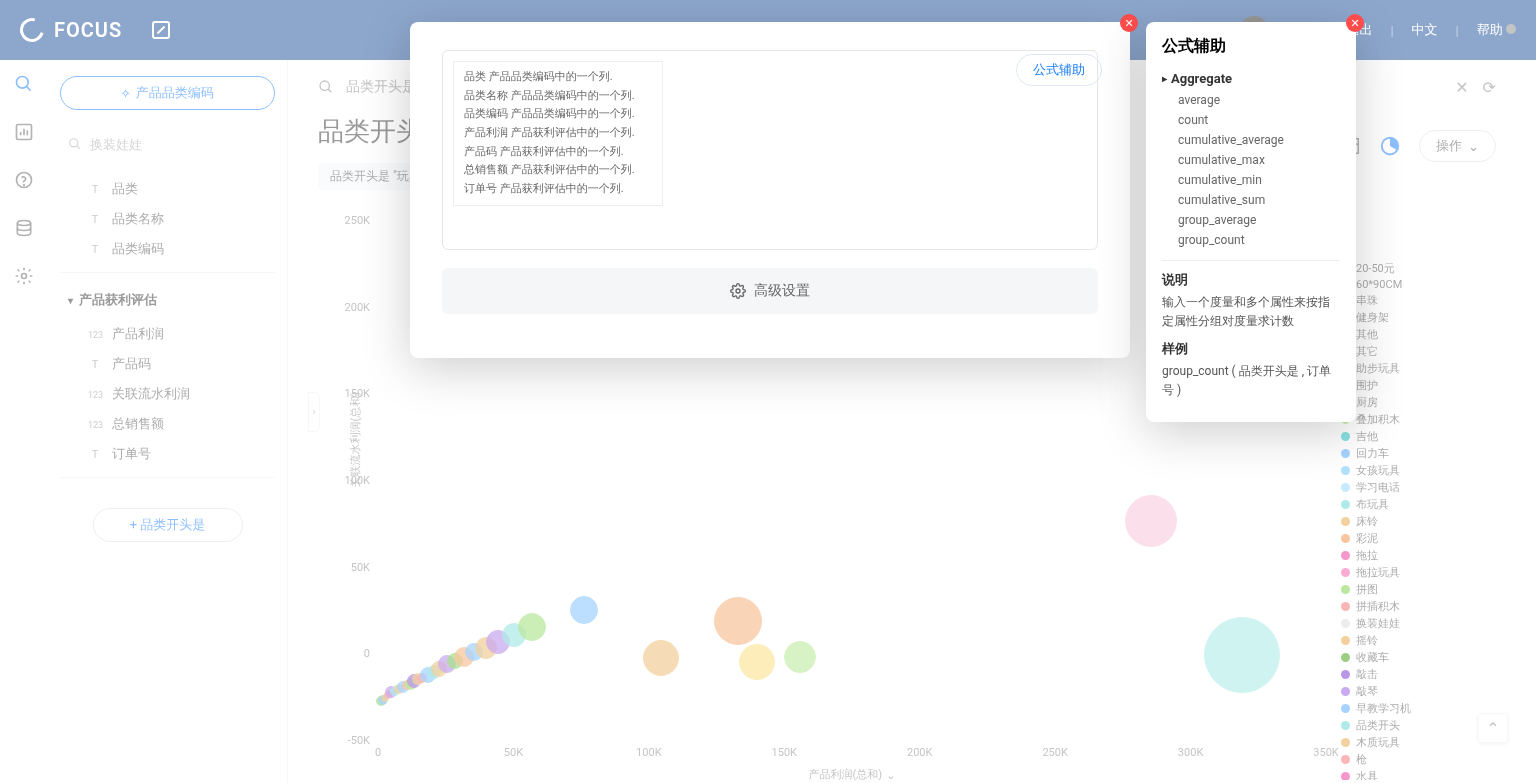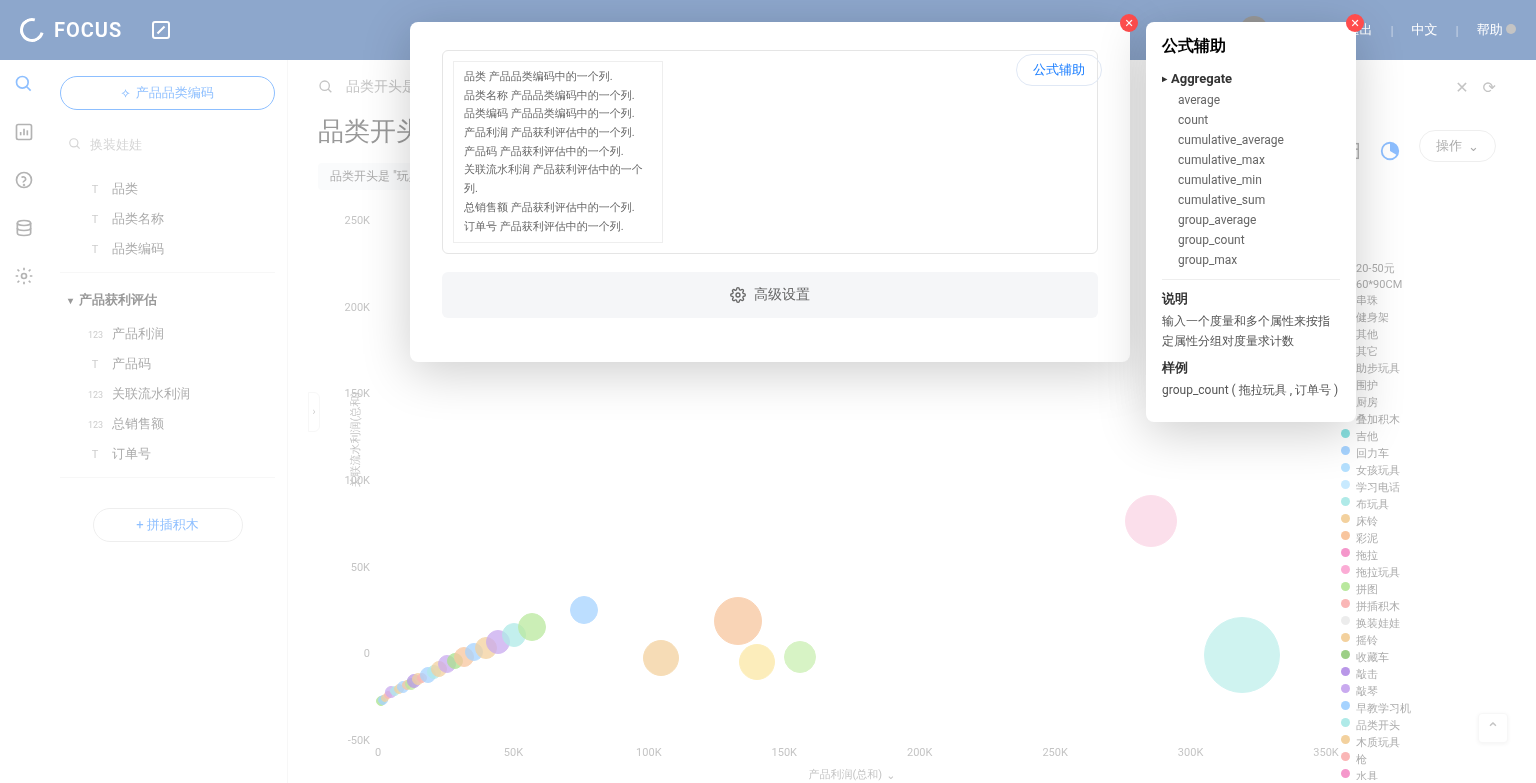--- a/index.html
+++ b/index.html
@@ -23,35 +23,35 @@
 .section-title::before{content:"▾";font-size:10px}
 .field{font-size:13px;color:#555;padding:6px 8px 6px 28px;display:flex;align-items:center;gap:10px;cursor:pointer}
 .field-icon{width:14px;text-align:center;color:#999;font-size:11px}
 .add-formula{border:1px solid #ddd;color:#1b7eff;border-radius:18px;padding:7px 20px;font-size:13px;text-align:center;cursor:pointer;margin:30px auto 0;width:150px}
 .main{flex:1;padding:18px 30px;position:relative;overflow:hidden}
 .search-bar{display:flex;align-items:center;gap:12px;color:#888;font-size:14px;margin-bottom:18px}
 .page-title{font-size:26px;font-weight:500;color:#333;margin-bottom:14px}
 .pill{display:inline-block;background:#f5f6f8;border-radius:4px;padding:5px 12px;font-size:12px;color:#555;margin-bottom:20px}
 .toolbar-right{position:absolute;right:40px;top:18px;display:flex;align-items:center;gap:14px;color:#888}
 .toolbar-right .ic{cursor:pointer;font-size:16px}
-.chart-actions{position:absolute;right:40px;top:70px;display:flex;align-items:flex-end;gap:18px}
+.chart-actions{position:absolute;right:40px;top:70px;display:flex;align-items:center;gap:18px}
 .action-btn{border:1px solid #ddd;border-radius:18px;padding:6px 16px;font-size:13px;color:#555;cursor:pointer;display:flex;align-items:center;gap:6px}
 .chart-icon{width:22px;height:22px;cursor:pointer;color:#666}
 .chart-icon.active{color:#1b7eff}
 .chart-area{position:relative;height:560px;margin-top:10px}
 .y-axis{position:absolute;left:0;top:0;bottom:40px;width:60px}
 .y-tick{position:absolute;right:8px;font-size:11px;color:#888;transform:translateY(-50%)}
 .y-label{position:absolute;left:-10px;top:50%;transform:rotate(-90deg) translateX(50%);transform-origin:center;font-size:11px;color:#888;white-space:nowrap}
 .x-axis{position:absolute;left:60px;right:180px;bottom:0;height:40px}
 .x-tick{position:absolute;top:6px;font-size:11px;color:#888;transform:translateX(-50%)}
 .x-label{position:absolute;left:50%;bottom:-2px;transform:translateX(-50%);font-size:11px;color:#888;display:flex;align-items:flex-end;gap:4px}
 .plot{position:absolute;left:60px;right:180px;top:0;bottom:40px}
 .bubble{position:absolute;border-radius:50%;opacity:0.75}
 .legend{position:absolute;right:-5px;top:40px;width:170px;font-size:11px;color:#555;overflow-y:auto;max-height:520px}
-.legend-item{display:flex;gap:6px;padding:1px 0}
+.legend-item{display:flex;align-items:center;gap:6px;padding:1px 0}
 .legend-dot{width:9px;height:9px;border-radius:50%;flex-shrink:0}
 .overlay{position:absolute;inset:0;background:rgba(255,255,255,0.5);z-index:50}
 .modal{position:absolute;z-index:60;background:#fff;border-radius:8px;box-shadow:0 10px 50px rgba(0,0,0,0.2)}
 .modal-main{left:410px;top:22px;width:720px;padding:28px 32px 24px}
 .modal-title{font-size:24px;color:#333;margin-bottom:20px}
 .modal-aux-btn{position:absolute;right:28px;top:32px;border:1px solid #e0e8f5;color:#1b7eff;border-radius:16px;padding:6px 16px;font-size:13px;cursor:pointer}
 .modal-close{position:absolute;right:-8px;top:-8px;width:18px;height:18px;background:#ff4d4d;border-radius:50%;color:#fff;font-size:11px;display:flex;align-items:center;justify-content:center;cursor:pointer}
 .editor{border:1px solid #e5e5e5;border-radius:6px;min-height:200px;padding:10px;margin-bottom:18px}
 .hints{border:1px solid #eee;background:#fff;padding:6px 10px;width:210px;font-size:11px;color:#666;line-height:1.7}
 .adv-settings{background:#f5f6f8;border-radius:6px;padding:14px;text-align:center;font-size:14px;color:#666;display:flex;align-items:center;justify-content:center;gap:8px;cursor:pointer;margin-bottom:20px}
@@ -172,21 +172,21 @@
         <div class="field">
           <span class="field-icon"><span style="font-size:9px">123</span></span>
           <span>总销售额</span>
         </div>
         <div class="field">
           <span class="field-icon">T</span>
           <span>订单号</span>
         </div>
         <div style="border-bottom: 1px solid rgb(238, 238, 238); margin: 8px 0px;"></div>
       </div>
-    <div class="add-formula">+  拼插积木</div>
+    <div class="add-formula">+  品类开头是</div>
   </div>
 
   <div class="main">
     <div class="search-bar">
       <span style="width:16px;height:16px;display:inline-block"><svg viewBox="0 0 24 24" fill="none" stroke="currentColor" stroke-width="2">
             <circle cx="10" cy="10" r="7"></circle>
             <line x1="20" y1="20" x2="15" y2="15"></line>
           </svg></span>
       <span>品类开头是</span>
     </div>
@@ -411,21 +411,20 @@
 <div class="modal modal-main">
   <div class="modal-close">✕</div>
   <div class="modal-aux-btn">公式辅助</div>
   <div class="editor">
     <div class="hints" id="hints">
         <div>品类 产品品类编码中的一个列.</div>
         <div>品类名称 产品品类编码中的一个列.</div>
         <div>品类编码 产品品类编码中的一个列.</div>
         <div>产品利润 产品获利评估中的一个列.</div>
         <div>产品码 产品获利评估中的一个列.</div>
-        <div>关联流水利润 产品获利评估中的一个列.</div>
         <div>总销售额 产品获利评估中的一个列.</div>
         <div>订单号 产品获利评估中的一个列.</div>
       </div>
   </div>
   <div class="adv-settings">
     <span style="width:16px;height:16px;display:inline-block"><svg viewBox="0 0 24 24" fill="none" stroke="currentColor" stroke-width="2">
           <circle cx="12" cy="12" r="3"></circle>
           <path d="M19.4 15a1.65 1.65 0 00.33 1.82l.06.06a2 2 0 11-2.83 2.83l-.06-.06a1.65 1.65 0 00-1.82-.33 1.65 1.65 0 00-1 1.51V21a2 2 0 11-4 0v-.09a1.65 1.65 0 00-1-1.51 1.65 1.65 0 00-1.82.33l-.06.06a2 2 0 11-2.83-2.83l.06-.06a1.65 1.65 0 00.33-1.82 1.65 1.65 0 00-1.51-1H3a2 2 0 110-4h.09a1.65 1.65 0 001.51-1 1.65 1.65 0 00-.33-1.82l-.06-.06a2 2 0 112.83-2.83l.06.06a1.65 1.65 0 001.82.33h0a1.65 1.65 0 001-1.51V3a2 2 0 114 0v.09a1.65 1.65 0 001 1.51 1.65 1.65 0 001.82-.33l.06-.06a2 2 0 112.83 2.83l-.06.06a1.65 1.65 0 00-.33 1.82v0a1.65 1.65 0 001.51 1H21a2 2 0 110 4h-.09a1.65 1.65 0 00-1.51 1z"></path>
         </svg></span>
     <span>高级设置</span>
@@ -447,15 +446,15 @@
         <div class="aux-item">group_average</div>
         <div class="aux-item">group_count</div>
         <div class="aux-item">group_max</div>
         <div class="aux-item">group_min</div>
       </div>
   </div>
   <div class="aux-desc">
     <h4>说明</h4>
     <p>输入一个度量和多个属性来按指定属性分组对度量求计数</p>
     <h4>样例</h4>
-    <p>group_count ( 拖拉玩具 , 订单号 )</p>
+    <p>group_count ( 品类开头是 , 订单号 )</p>
   </div>
 </div>
 
 </body></html>

